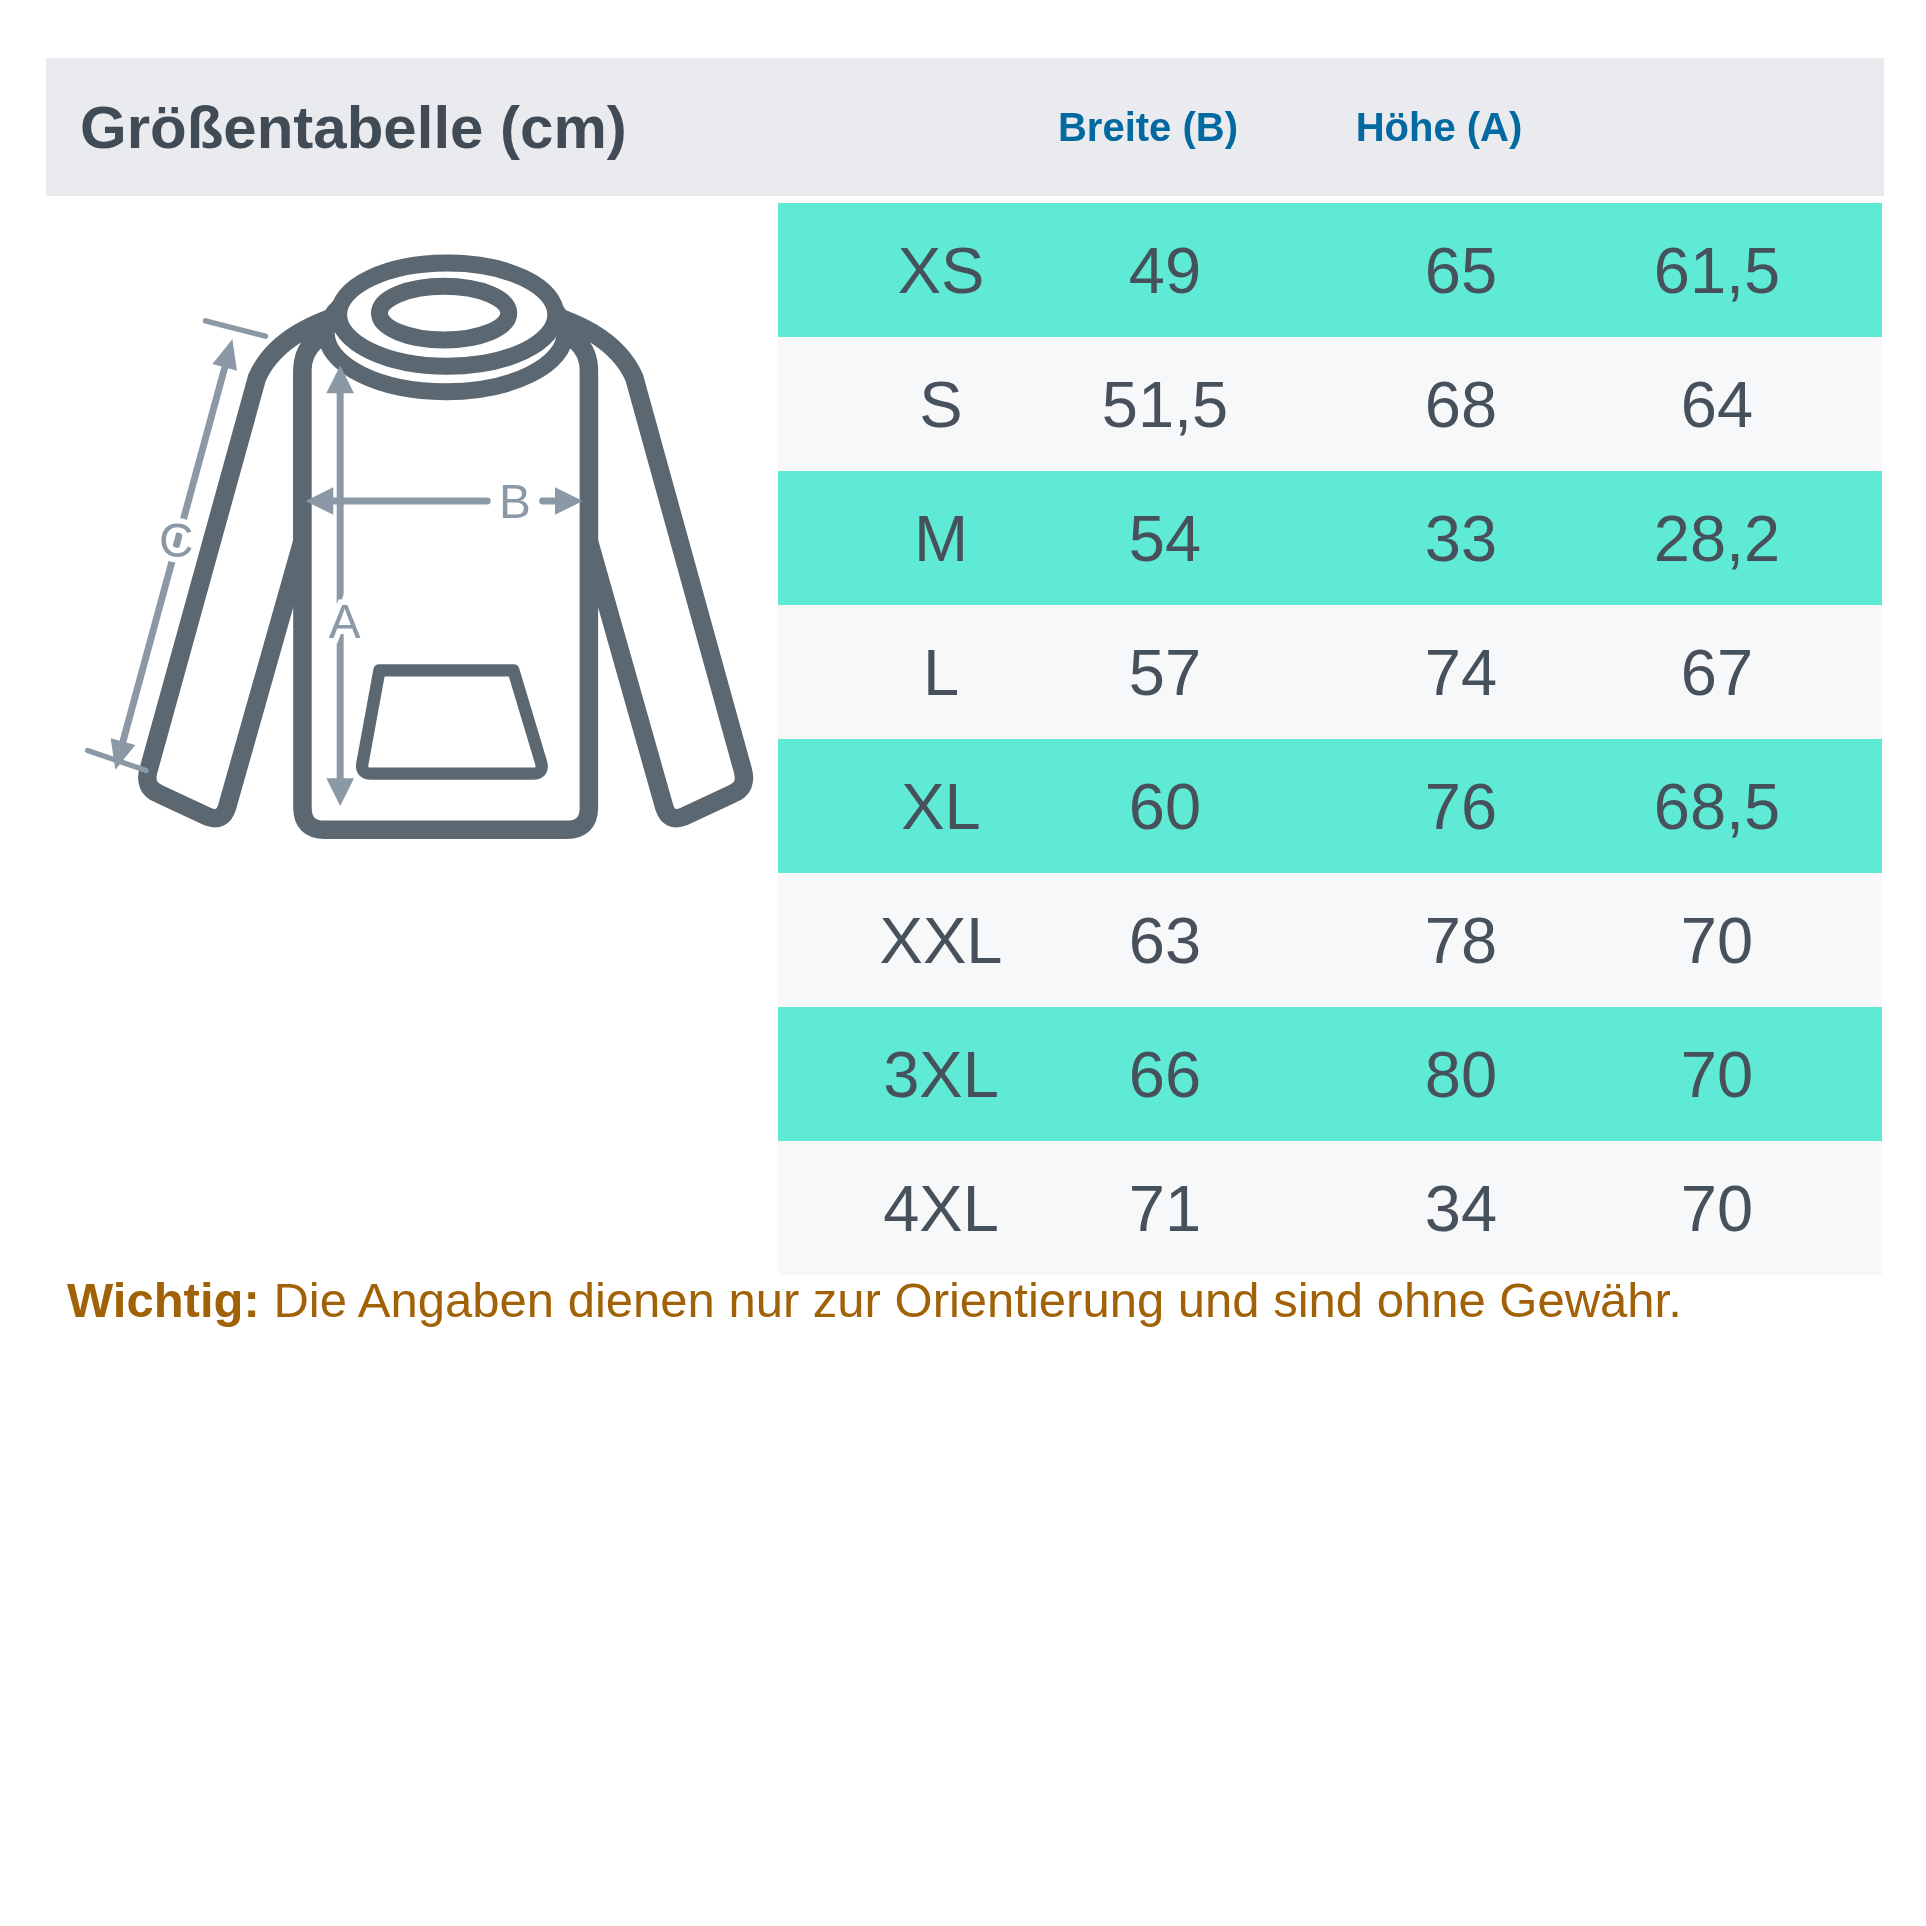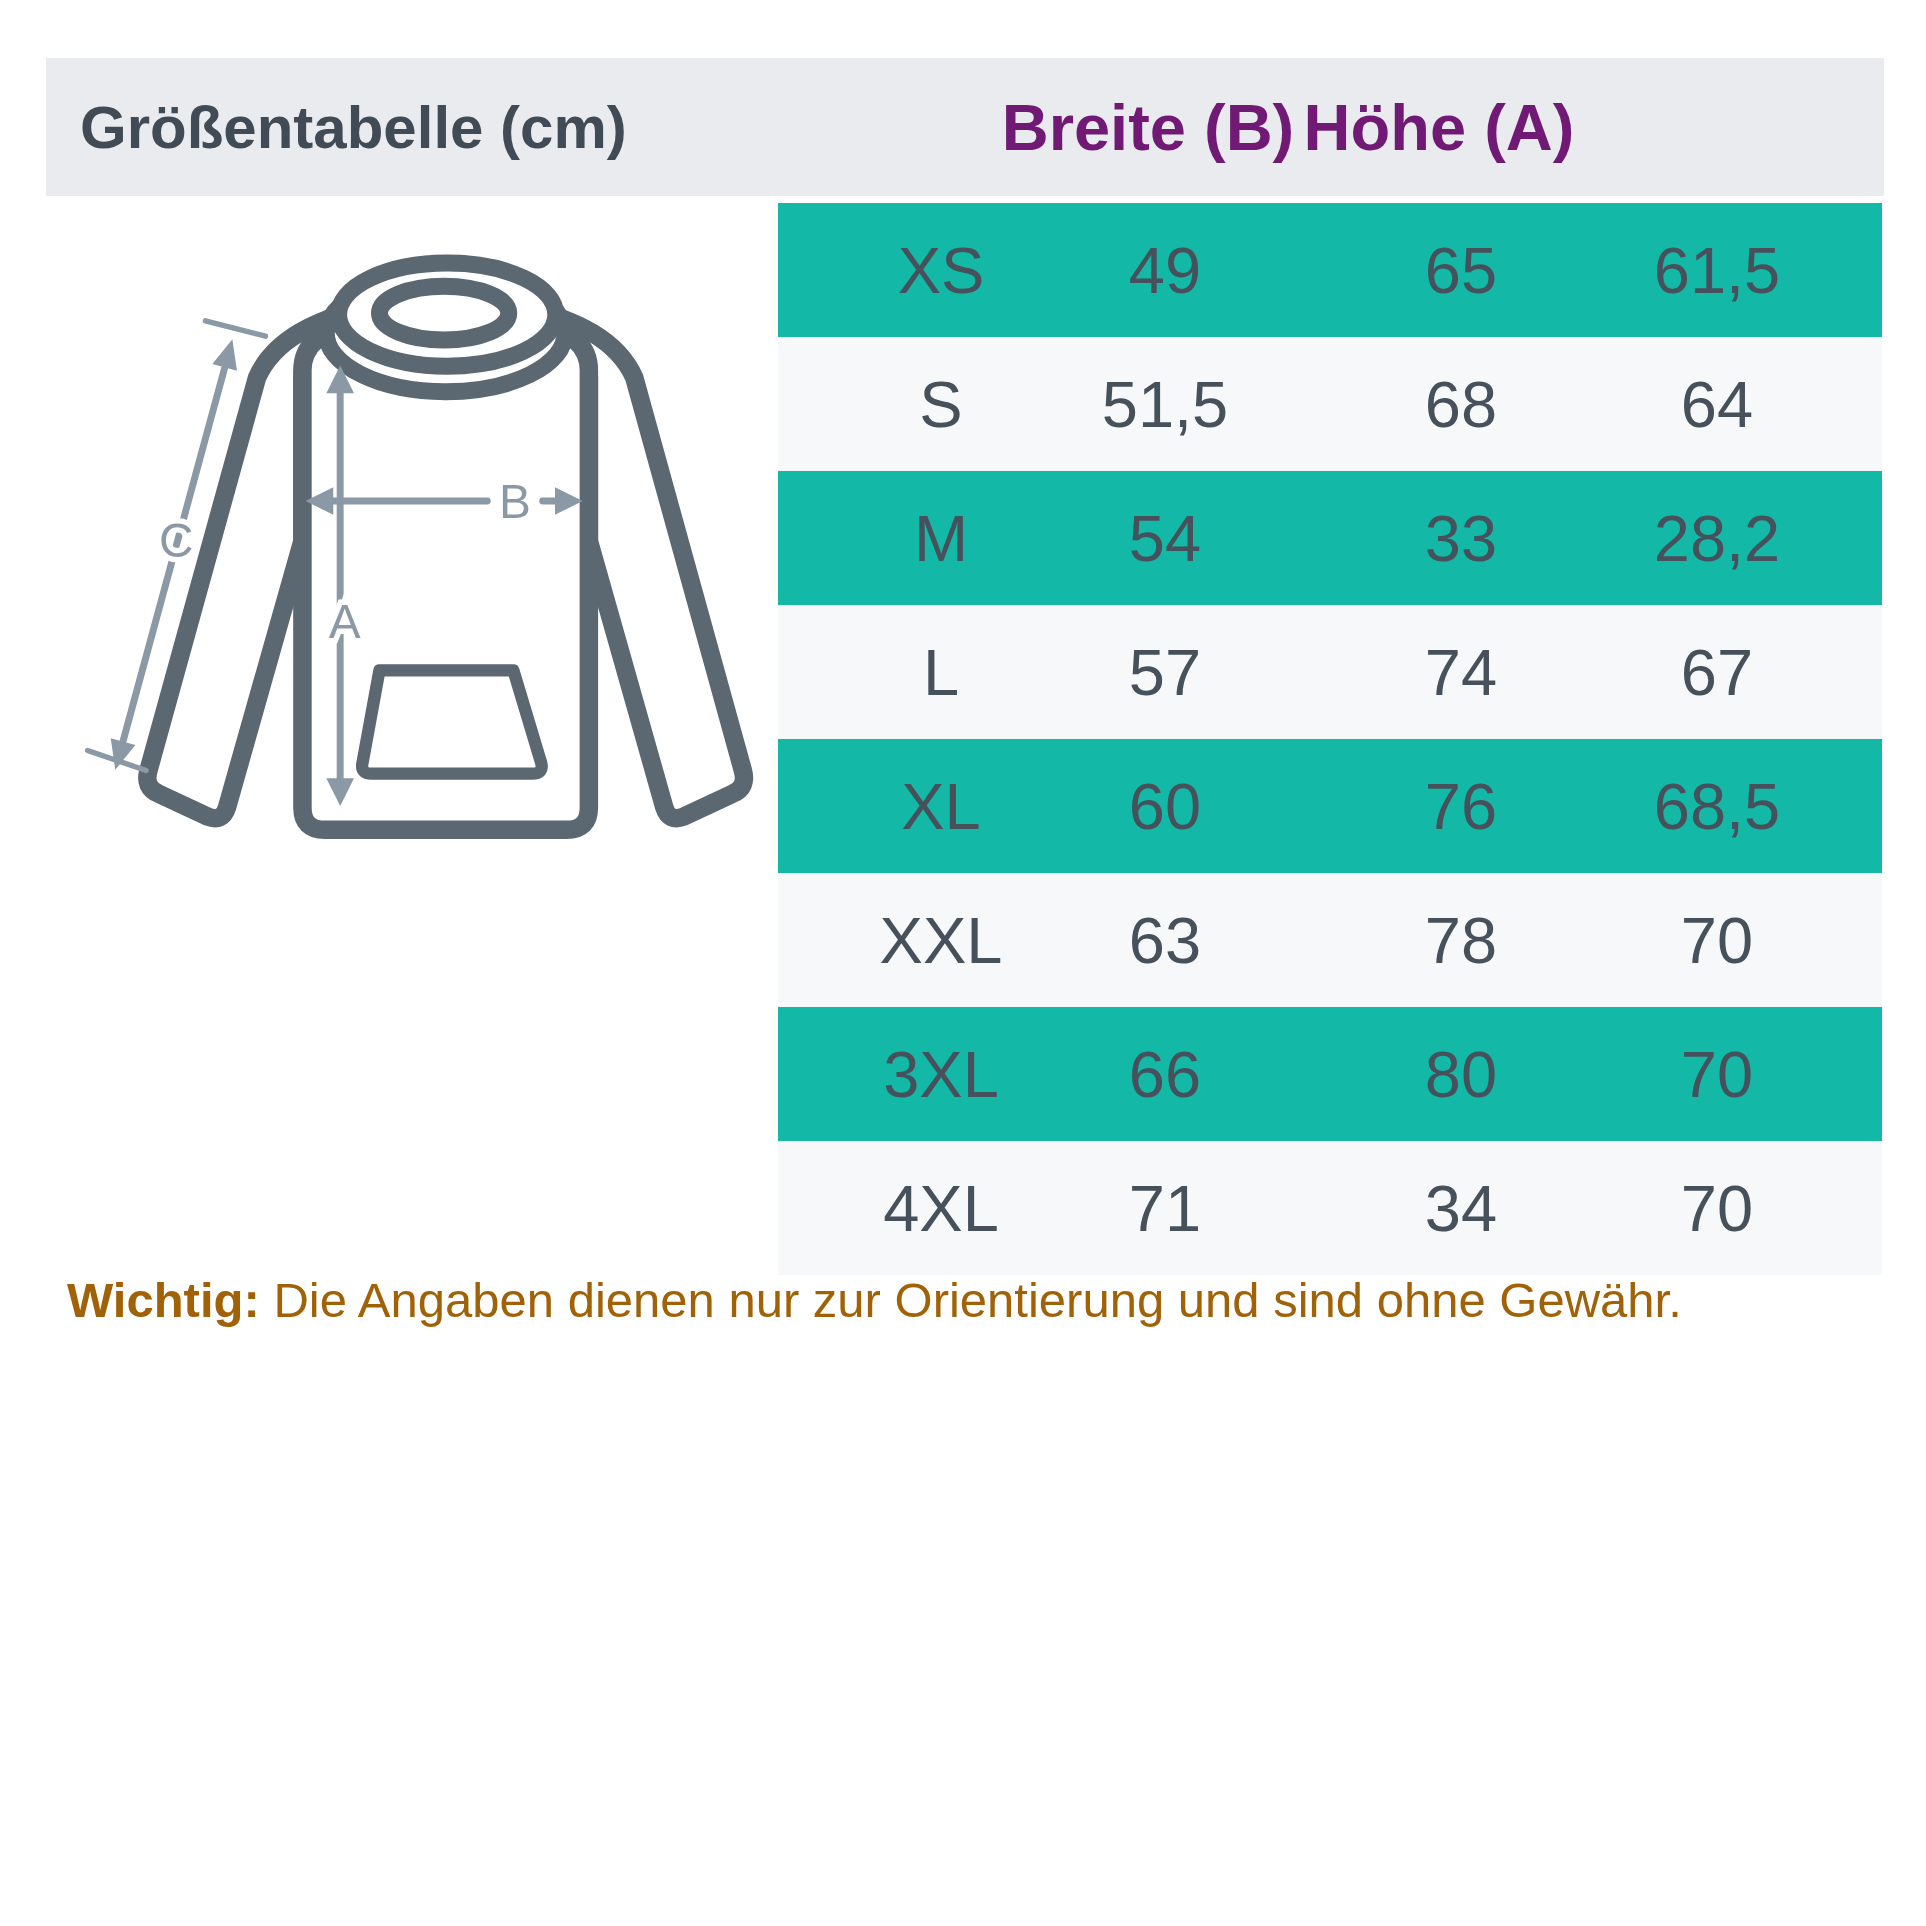--- a/index.html
+++ b/index.html
@@ -18,39 +18,39 @@
   }
   .page-title {
     position:absolute; left:34px; top:50%;
     transform:translateY(-50%);
     font-size:60px; font-weight:bold; color:#414b56;
     white-space:nowrap;
   }
   .hcol {
     position:absolute; top:50%;
     transform:translate(-50%,-50%);
-    font-size:65px; font-weight:bold; color:#701a75;
+    font-size:40px; font-weight:bold; color:#0369a1;
     white-space:nowrap;
   }
   .hcol.c-breite { left:1102px; }
   .hcol.c-hoehe  { left:1393px; }
   .hcol.c-aermel { left:1666px; }
 
   
   .diagram {
     position:absolute; left:31px; top:193px;
     width:740px; height:693px;
   }
 
   
   .size-table {
     position:absolute; left:778px; top:203px;
     width:1104px;
   }
-  .size-row { position:relative; width:1104px; height:134px; background:#14b8a6; }
+  .size-row { position:relative; width:1104px; height:134px; background:#5eead4; }
   .size-row:nth-child(even) { background:#f7f8fa; }
   .cell {
     position:absolute; top:50%;
     transform:translate(-50%,-50%);
     font-size:65px; color:#47515c;
     white-space:nowrap;
   }
   .cell.c1 { left:163px; }
   .cell.c2 { left:387px; }
   .cell.c3 { left:683px; }

